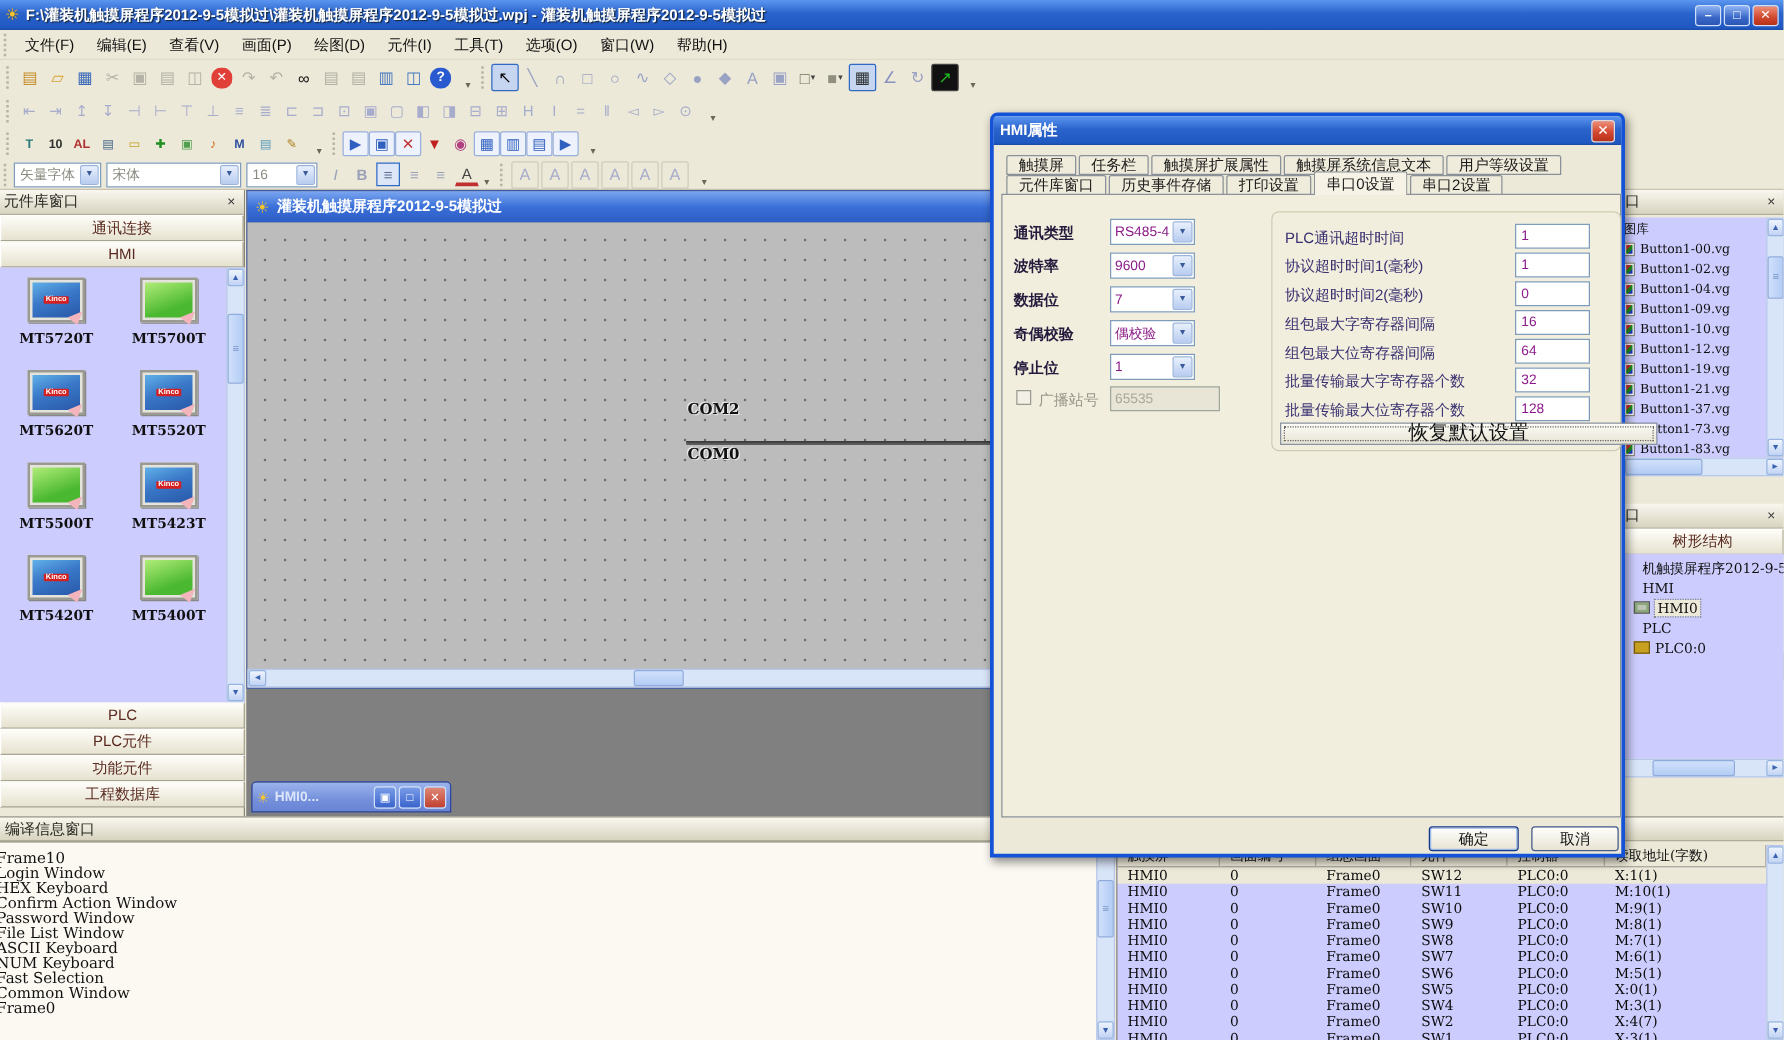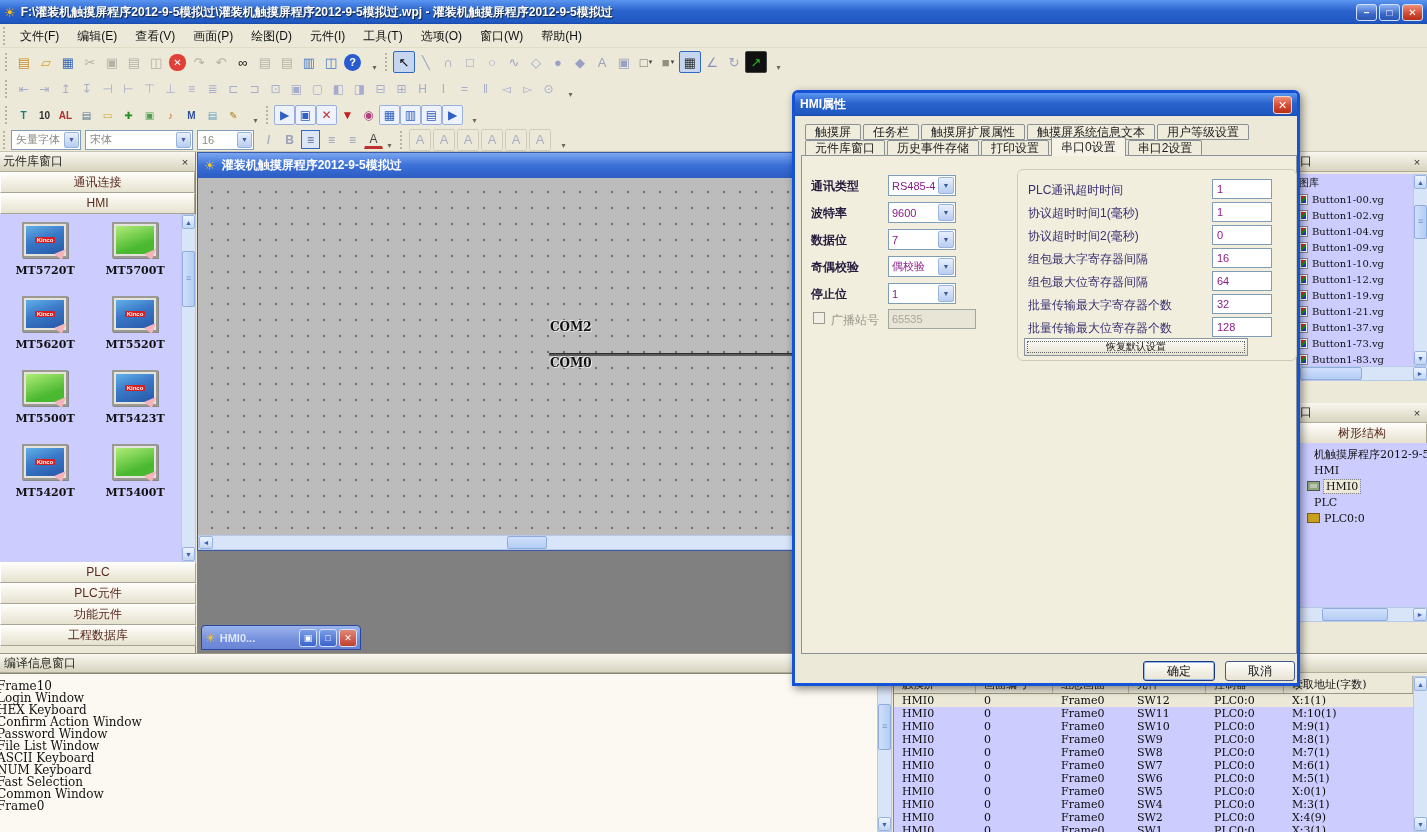--- a/index.html
+++ b/index.html
@@ -148,21 +148,21 @@
   .fl-label{position:absolute;left:16px;font-size:12px;color:#241a3c;white-space:nowrap;font-weight:bold;}
   .selbox{position:absolute;left:93px;width:68px;height:21px;background:#fff;border:1px solid #7f9db9;display:flex;align-items:center;}
   .selbox .v{flex:1;padding:0 3px;font-size:11px;color:#8b1a89;white-space:nowrap;overflow:hidden;}
   .selbox .ar{width:16px;height:17px;margin:1px;background:linear-gradient(#e8f0fc,#b8ccf0);border:1px solid #9ab4dc;border-radius:2px;font-size:7px;color:#3a5a9a;display:flex;align-items:center;justify-content:center;}
   .cbox{position:absolute;left:18px;width:12px;height:12px;border:1px solid #9a9a8e;background:#f2f0e6;}
   .dis-label{position:absolute;font-size:12px;color:#9a968a;white-space:nowrap;}
   .dis-inp{position:absolute;left:93px;width:88px;height:20px;background:#e8e4d6;border:1px solid #a0a89e;font-size:11px;line-height:18px;padding:0 3px;color:#aaa69a;}
   .gbox{position:absolute;left:222px;top:76px;width:280px;height:192px;border:1px solid #cfcbb4;border-radius:6px;background:#f1eede;}
   .gb-label{position:absolute;left:10px;font-size:12px;color:#3a3070;white-space:nowrap;}
   .gb-inp{position:absolute;left:194px;width:60px;height:20px;background:#fff;border:1px solid #7f9db9;font-size:11px;line-height:18px;padding:0 4px;color:#8b1a89;}
-  .restorebtn{position:absolute;left:6px;top:168px;width:224px;height:18px;border:1px solid #8a94a0;background:linear-gradient(#fdfdf8,#e6e2d2);font-size:10px;text-align:center;line-height:16px;color:#111;}
+  .restorebtn{position:absolute;left:6px;top:168px;width:302px;height:18px;border:1px solid #8a94a0;background:linear-gradient(#fdfdf8,#e6e2d2);font-size:16px;text-align:center;line-height:16px;color:#111;}
   .restorebtn .fdots{position:absolute;inset:2px;border:1px dotted #666;}
   .dbtn{position:absolute;top:568px;height:20px;border:1px solid #43598c;border-radius:3px;background:linear-gradient(#fefefb,#e8e4d4);font-size:12px;text-align:center;line-height:18px;color:#111;}
   .dbtn.ok{left:348px;width:72px;border-color:#16388a;box-shadow:0 0 0 1px #9ab8e8 inset;}
   .dbtn.cancel{left:430px;width:70px;}
 </style>
 </head>
 <body>
 
 <div id="app">
 
@@ -582,21 +582,21 @@
           <span class="c4">PLC0:0</span>
           <span class="c5">M:3(1)</span>
         </div>
 
         <div class="xrow">
           <span class="c0">HMI0</span>
           <span class="c1">0</span>
           <span class="c2">Frame0</span>
           <span class="c3">SW2</span>
           <span class="c4">PLC0:0</span>
-          <span class="c5">X:4(9)</span>
+          <span class="c5">X:4(7)</span>
         </div>
 
         <div class="xrow">
           <span class="c0">HMI0</span>
           <span class="c1">0</span>
           <span class="c2">Frame0</span>
           <span class="c3">SW1</span>
           <span class="c4">PLC0:0</span>
           <span class="c5">X:3(1)</span>
         </div>

